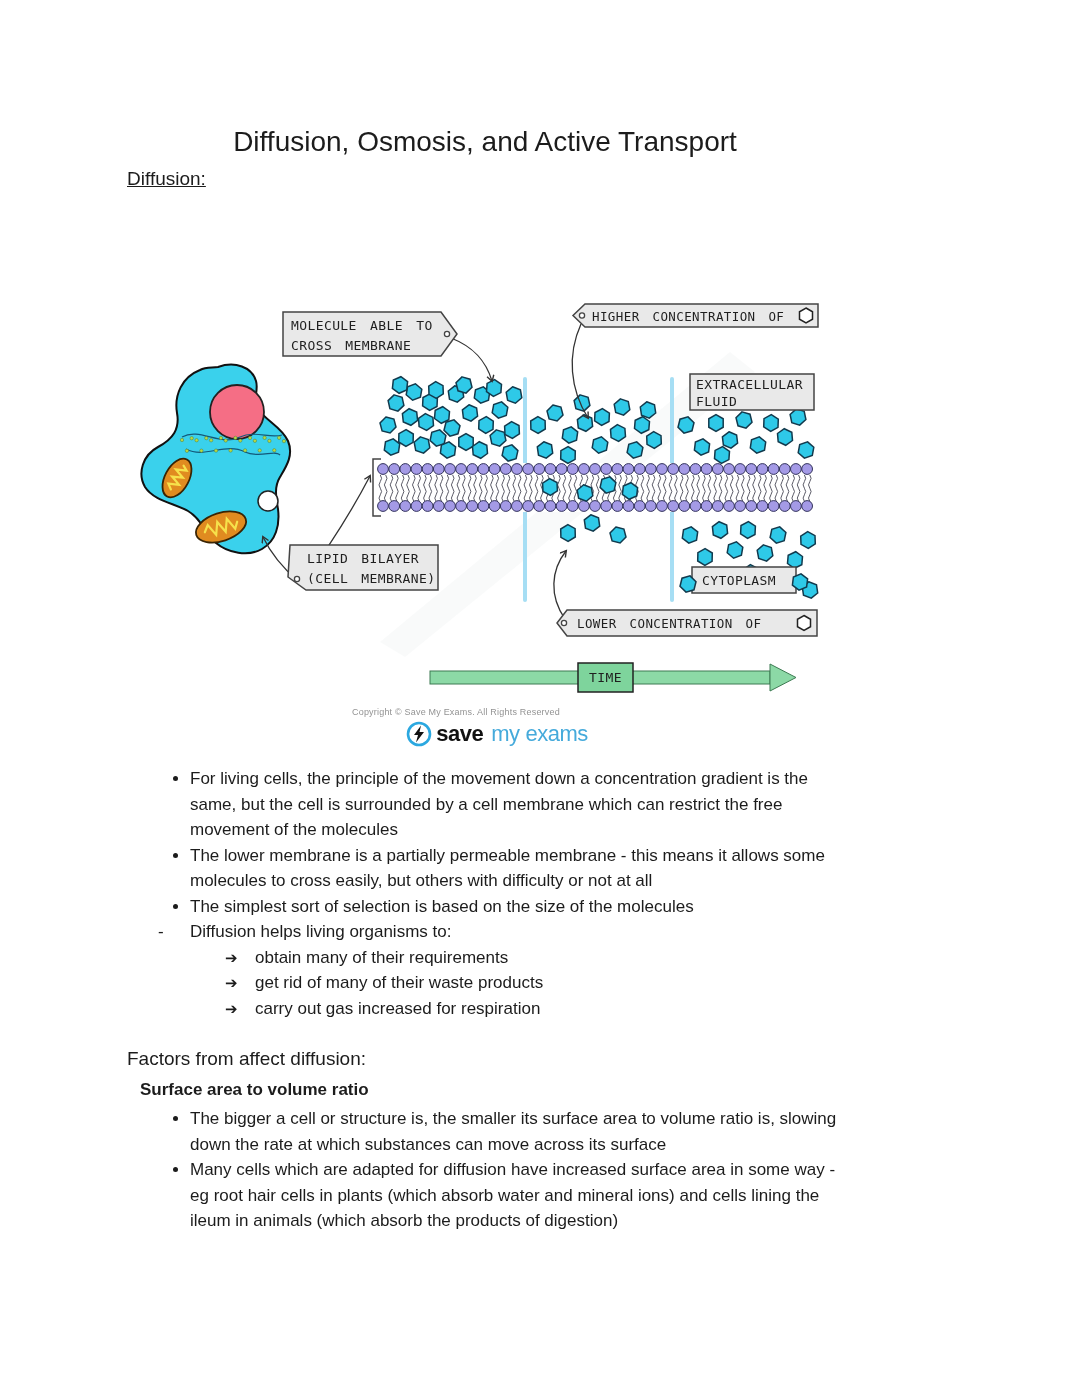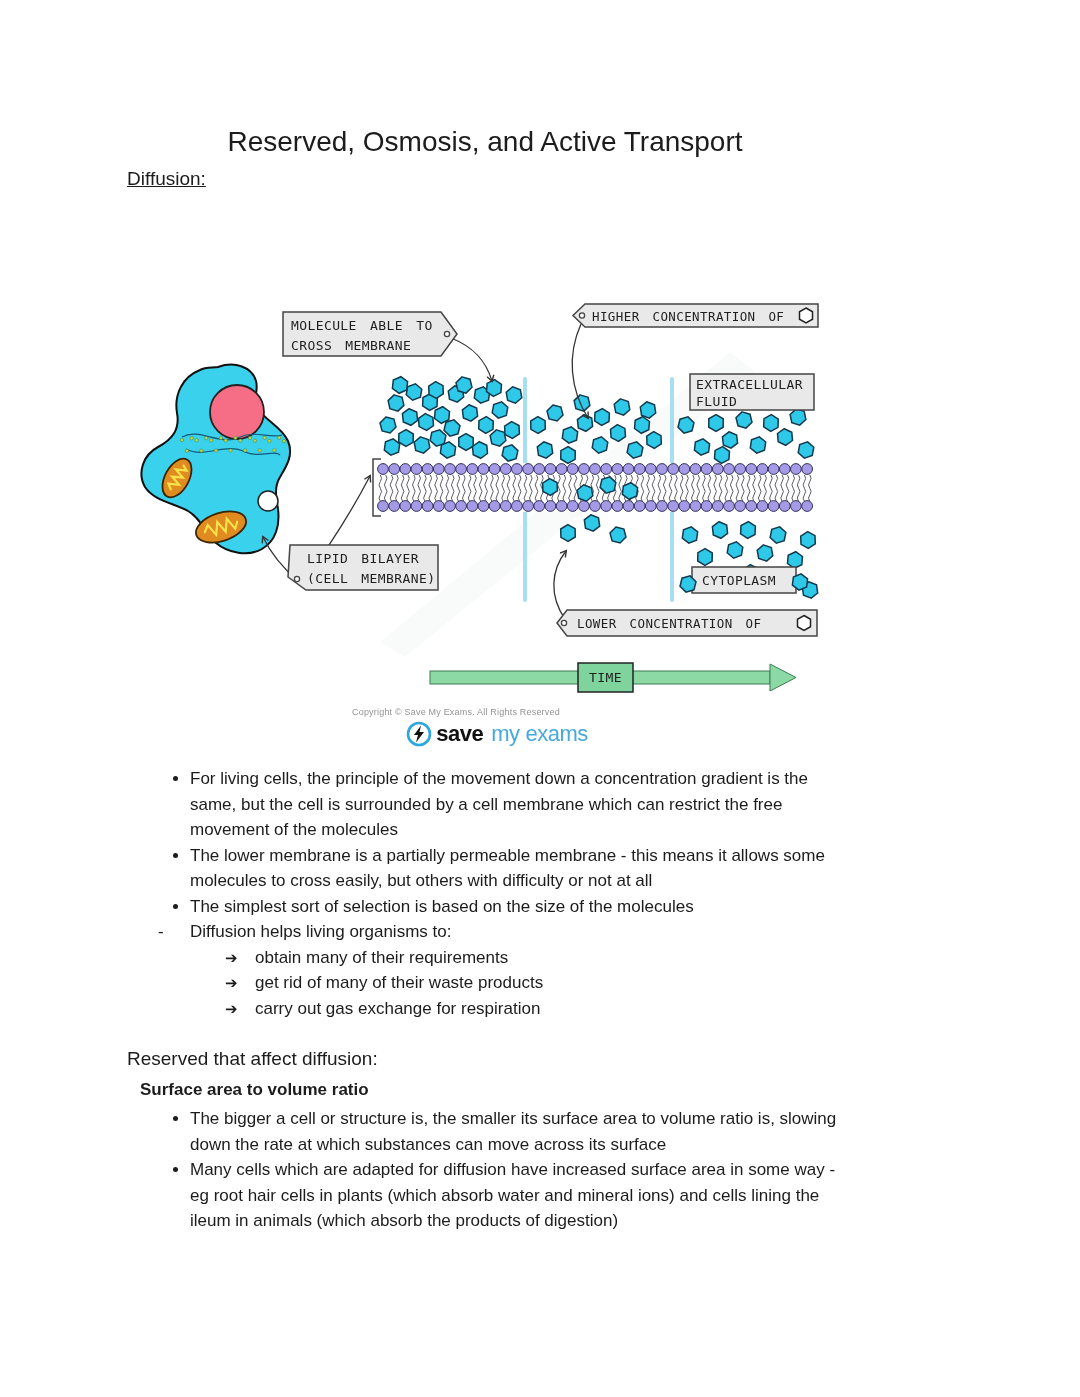--- a/index.html
+++ b/index.html
@@ -30,21 +30,21 @@
   .dlabel{font-family:"DejaVu Sans Mono",monospace;font-size:13px;letter-spacing:.4px;
           word-spacing:5px;fill:#1f1f1f;}
   .dlabel-sm{font-family:"DejaVu Sans Mono",monospace;font-size:12.5px;letter-spacing:.4px;
           word-spacing:5px;fill:#1f1f1f;}
 </style>
 </head>
 <body>
 
 <div class="page">
 
-  <h1 class="title">Reserved, Osmosis, and Active Transport</h1>
+  <h1 class="title">Diffusion, Osmosis, and Active Transport</h1>
   <div class="h-diffusion">Diffusion:</div>
 
 
   <svg id="diagram" width="720" height="408" viewBox="0 0 720 408">
     <defs>
       <marker id="ah" markerWidth="10" markerHeight="10" refX="6.5" refY="4" orient="auto" markerUnits="userSpaceOnUse">
         <polyline points="1,0.5 7,4 1,7.5" fill="none" stroke="#333" stroke-width="1.4"></polyline>
       </marker>
     </defs>
 
@@ -428,25 +428,25 @@
     <div class="arrow-row">
       <span class="arrow-glyph">➔</span>
       <span>obtain many of their requirements</span>
     </div>
     <div class="arrow-row">
       <span class="arrow-glyph">➔</span>
       <span>get rid of many of their waste products</span>
     </div>
     <div class="arrow-row">
       <span class="arrow-glyph">➔</span>
-      <span>carry out gas exchange for respiration</span>
+      <span>carry out gas increased for respiration</span>
     </div>
   </div>
 
-  <div class="h-factors">Reserved that affect diffusion:</div>
+  <div class="h-factors">Factors from affect diffusion:</div>
   <div class="h-surface">Surface area to volume ratio</div>
   <ul class="bullets b3">
     <li>The bigger a cell or structure is, the smaller its surface area to volume ratio is, slowing
 down the rate at which substances can move across its surface</li>
     <li>Many cells which are adapted for diffusion have increased surface area in some way -
 eg root hair cells in plants (which absorb water and mineral ions) and cells lining the
 ileum in animals (which absorb the products of digestion)</li>
   </ul>
 
 </div>

